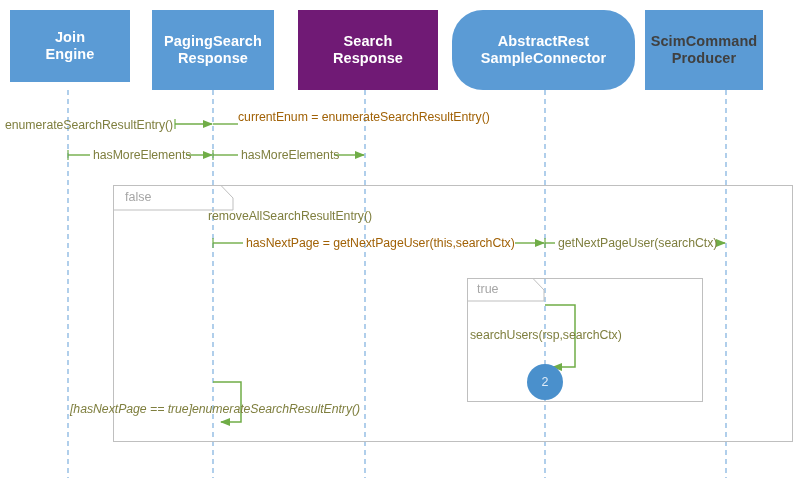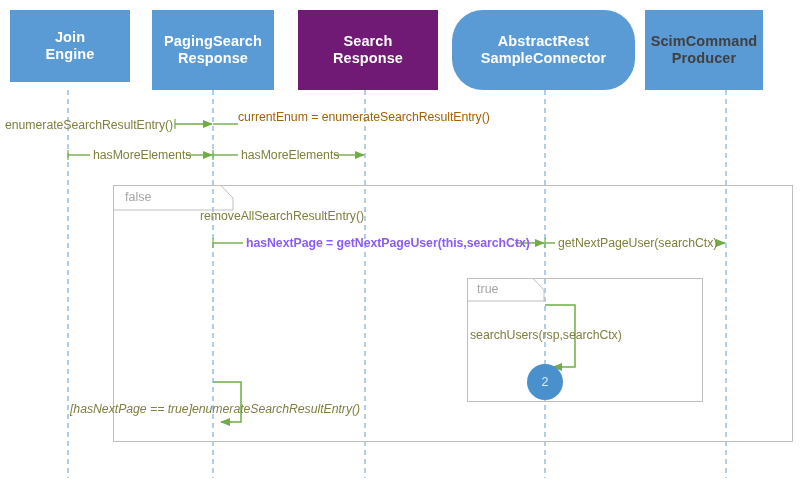--- a/index.html
+++ b/index.html
@@ -153,22 +153,22 @@
       <div class="fragment" style="left: 113px; top: 185px; width: 680px; height: 257px; border-color: rgb(191, 191, 191);"></div>
       <div class="frag-label" style="left: 125px; top: 190px; color: rgb(166, 166, 166);">false</div>
       <div class="fragment" style="left: 467px; top: 278px; width: 236px; height: 124px; border-color: rgb(191, 191, 191);"></div>
       <div class="frag-label" style="left: 477px; top: 282px; color: rgb(166, 166, 166);">true</div>
     </div>
   <div id="labels-layer">
       <div class="msg-text" style="left: 5px; top: 103px; color: rgb(127, 127, 63); margin-top: 15px;">enumerateSearchResultEntry()</div>
       <div class="msg-text" style="left: 238px; top: 110px; color: #a16207;">currentEnum = enumerateSearchResultEntry()</div>
       <div class="msg-text" style="left: 93px; top: 148px; color: rgb(127, 127, 63);">hasMoreElements</div>
       <div class="msg-text" style="left: 241px; top: 148px; color: rgb(127, 127, 63);">hasMoreElements</div>
-      <div class="msg-text" style="left: 200px; top: 209px; color: rgb(127, 127, 63);">removeAllSearchResultEntry()</div>
-      <div class="msg-text" style="left: 246px; top: 236px; color: #8b5cf6; font-weight: bold;">hasNextPage = getNextPageUser(this,searchCtx)</div>
+      <div class="msg-text" style="left: 208px; top: 209px; color: rgb(127, 127, 63);">removeAllSearchResultEntry()</div>
+      <div class="msg-text" style="left: 246px; top: 236px; color: #a16207;">hasNextPage = getNextPageUser(this,searchCtx)</div>
       <div class="msg-text" style="left: 558px; top: 236px; color: rgb(127, 127, 63);">getNextPageUser(searchCtx)</div>
       <div class="msg-text" style="left: 470px; top: 328px; color: rgb(127, 127, 63);">searchUsers(rsp,searchCtx)</div>
       <div class="msg-text" style="left: 70px; top: 402px; color: rgb(127, 127, 63); font-style: italic;">[hasNextPage == true]enumerateSearchResultEntry()</div>
     </div>
   <div id="bubbles-layer">
       <div class="bubble" style="left: 527px; top: 364px; width: 36px; height: 36px; background: rgb(74, 144, 204); color: rgb(222, 235, 247);">
         <span>2</span>
       </div>
     </div>
 

